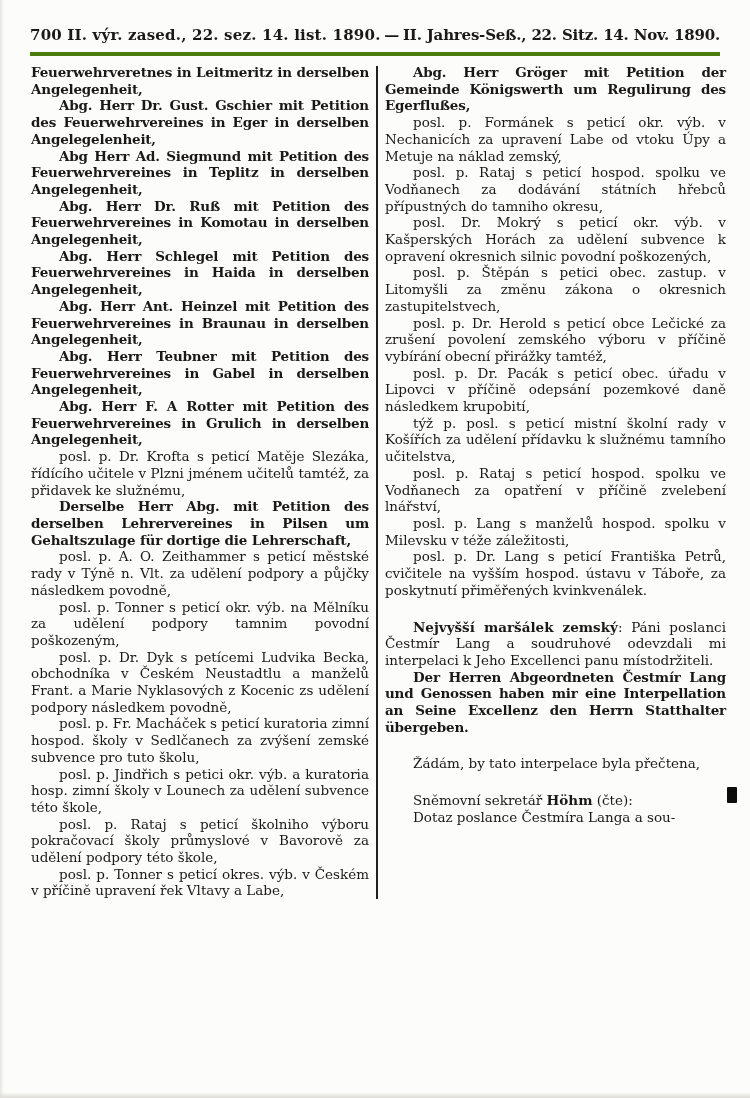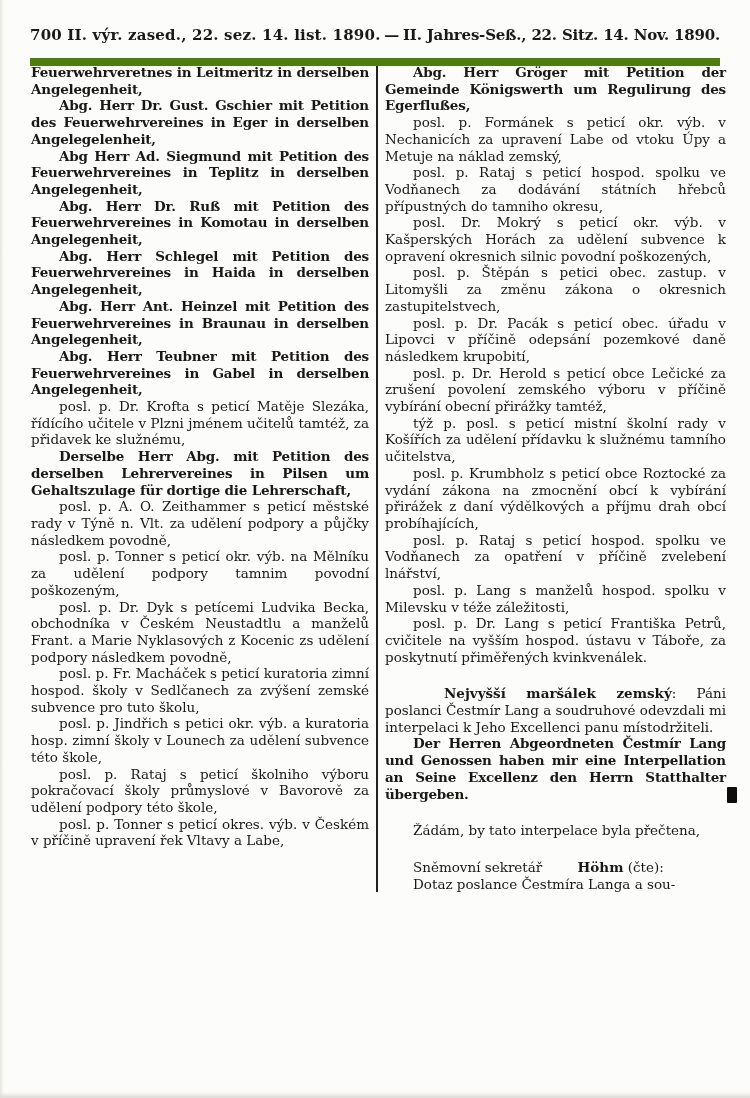--- a/index.html
+++ b/index.html
@@ -17,22 +17,22 @@
   .header {
     position: absolute;
     top: 26px;
     left: 30px;
     right: 30px;
     display: flex;
     justify-content: space-between;
     align-items: baseline;
     font-size: 15px;
     font-weight: bold;
-    padding-bottom: 14px;
-    border-bottom: 8px solid #4d7c0f;
+    padding-bottom: 8px;
+    border-bottom: 4px solid #4d7c0f;
     letter-spacing: 0.2px;
     white-space: nowrap;
   }
   .columns {
     position: absolute;
     top: 64px;
     left: 31px;
     right: 24px;
     display: flex;
     align-items: stretch;
@@ -47,21 +47,21 @@
   .divider {
     width: 2px;
     background: #23211d;
     margin: 2px 7px 0 7px;
   }
   .para { margin: 0; }
   .para.indent { text-indent: 28px; }
   .para.gap { margin-top: 20px; }
   .run.fraktur { font-weight: bold; letter-spacing: -0.2px; }
   .run.antiqua { font-weight: normal; }
-  .run.antiqua-bold { font-weight: bold; margin-left: 31px; }
+  .run.antiqua-bold { font-weight: bold; }
   .ink-blot {
     position: absolute;
     left: 727px;
     top: 787px;
     width: 10px;
     height: 16px;
     background: #0e0d0b;
     border-radius: 1px;
   }
   .scan-edge {
@@ -91,41 +91,41 @@
 
   <div class="columns">
     <div class="col col-left">
         <p class="para"><span class="run fraktur">Feuerwehrveretnes in Leitmeritz in derselben Angelegenheit,</span></p>
         <p class="para indent"><span class="run fraktur">Abg. Herr Dr. Gust. Gschier mit Petition des Feuerwehrvereines in Eger in derselben Angelegelenheit,</span></p>
         <p class="para indent"><span class="run fraktur">Abg Herr Ad. Siegmund mit Petition des Feuerwehrvereines in Teplitz in derselben Angelegenheit,</span></p>
         <p class="para indent"><span class="run fraktur">Abg. Herr Dr. Ruß mit Petition des Feuerwehrvereines in Komotau in derselben Angelegenheit,</span></p>
         <p class="para indent"><span class="run fraktur">Abg. Herr Schlegel mit Petition des Feuerwehrvereines in Haida in derselben Angelegenheit,</span></p>
         <p class="para indent"><span class="run fraktur">Abg. Herr Ant. Heinzel mit Petition des Feuerwehrvereines in Braunau in derselben Angelegenheit,</span></p>
         <p class="para indent"><span class="run fraktur">Abg. Herr Teubner mit Petition des Feuerwehrvereines in Gabel in derselben Angelegenheit,</span></p>
+        <p class="para indent"><span class="run fraktur">Abg. Herr F. A Rotter mit Petition des Feuerwehrvereines in Grulich in derselben Angelegenheit,</span></p>
         <p class="para indent"><span class="run antiqua">posl. p. Dr. Krofta s peticí Matěje Slezáka, řídícího učitele v Plzni jménem učitelů tamtéž, za přidavek ke služnému,</span></p>
         <p class="para indent"><span class="run fraktur">Derselbe Herr Abg. mit Petition des derselben Lehrervereines in Pilsen um Gehaltszulage für dortige die Lehrerschaft,</span></p>
         <p class="para indent"><span class="run antiqua">posl. p. A. O. Zeithammer s peticí městské rady v Týně n. Vlt. za udělení podpory a půjčky následkem povodně,</span></p>
         <p class="para indent"><span class="run antiqua">posl. p. Tonner s peticí okr. výb. na Mělníku za udělení podpory tamnim povodní poškozeným,</span></p>
         <p class="para indent"><span class="run antiqua">posl. p. Dr. Dyk s petícemi Ludvika Becka, obchodníka v Českém Neustadtlu a manželů Frant. a Marie Nyklasových z Kocenic zs udělení podpory následkem povodně,</span></p>
         <p class="para indent"><span class="run antiqua">posl. p. Fr. Macháček s peticí kuratoria zimní hospod. školy v Sedlčanech za zvýšení zemské subvence pro tuto školu,</span></p>
         <p class="para indent"><span class="run antiqua">posl. p. Jindřich s petici okr. výb. a kuratoria hosp. zimní školy v Lounech za udělení subvence této škole,</span></p>
         <p class="para indent"><span class="run antiqua">posl. p. Rataj s peticí školniho výboru pokračovací školy průmyslové v Bavorově za udělení podpory této škole,</span></p>
         <p class="para indent"><span class="run antiqua">posl. p. Tonner s peticí okres. výb. v Českém v příčině upravení řek Vltavy a Labe,</span></p>
       </div>
     <div class="divider"></div>
     <div class="col col-right">
         <p class="para indent"><span class="run fraktur">Abg. Herr Gröger mit Petition der Gemeinde Königswerth um Regulirung des Egerflußes,</span></p>
         <p class="para indent"><span class="run antiqua">posl. p. Formánek s peticí okr. výb. v Nechanicích za upravení Labe od vtoku Úpy a Metuje na náklad zemský,</span></p>
         <p class="para indent"><span class="run antiqua">posl. p. Rataj s peticí hospod. spolku ve Vodňanech za dodávání státních hřebců přípustných do tamniho okresu,</span></p>
         <p class="para indent"><span class="run antiqua">posl. Dr. Mokrý s peticí okr. výb. v Kašperských Horách za udělení subvence k opravení okresnich silnic povodní poškozených,</span></p>
         <p class="para indent"><span class="run antiqua">posl. p. Štěpán s petici obec. zastup. v Litomyšli za změnu zákona o okresnich zastupitelstvech,</span></p>
+        <p class="para indent"><span class="run antiqua">posl. p. Dr. Herold s peticí obce Lečické za zrušení povolení zemského výboru v příčině vybírání obecní přirážky tamtéž,</span></p>
         <p class="para indent"><span class="run antiqua">posl. p. Dr. Pacák s peticí obec. úřadu v Lipovci v příčině odepsání pozemkové daně následkem krupobití,</span></p>
-        <p class="para indent"><span class="run antiqua">posl. p. Dr. Herold s peticí obce Lečické za zrušení povolení zemského výboru v příčině vybírání obecní přirážky tamtéž,</span></p>
         <p class="para indent"><span class="run antiqua">týž p. posl. s peticí mistní školní rady v Košířích za udělení přídavku k služnému tamního učitelstva,</span></p>
-        <p class="para indent"><span class="run antiqua">posl. p. Krumbholz s peticí obce Roztocké za vydání zákona na zmocnění obcí k vybírání přirážek z daní výdělkových a příjmu drah obcí probíhajících,</span></p>
         <p class="para indent"><span class="run antiqua">posl. p. Rataj s peticí hospod. spolku ve Vodňanech za opatření v příčině zvelebení lnářství,</span></p>
         <p class="para indent"><span class="run antiqua">posl. p. Lang s manželů hospod. spolku v Milevsku v téže záležitosti,</span></p>
         <p class="para indent"><span class="run antiqua">posl. p. Dr. Lang s peticí Františka Petrů, cvičitele na vyšším hospod. ústavu v Táboře, za poskytnutí přiměřených kvinkvenálek.</span></p>
         <p class="para indent gap"><span class="run antiqua-bold">Nejvyšší maršálek zemský</span><span class="run antiqua">: Páni poslanci Čestmír Lang a soudruhové odevzdali mi interpelaci k Jeho Excellenci panu místodržiteli.</span></p>
         <p class="para indent"><span class="run fraktur">Der Herren Abgeordneten Čestmír Lang und Genossen haben mir eine Interpellation an Seine Excellenz den Herrn Statthalter übergeben.</span></p>
         <p class="para indent gap"><span class="run antiqua">Žádám, by tato interpelace byla přečtena,</span></p>
         <p class="para indent gap"><span class="run antiqua">Sněmovní sekretář </span><span class="run antiqua-bold">Höhm</span><span class="run antiqua"> (čte):</span></p>
         <p class="para indent"><span class="run antiqua">Dotaz poslance Čestmíra Langa a sou-</span></p>
       </div>
   </div>

